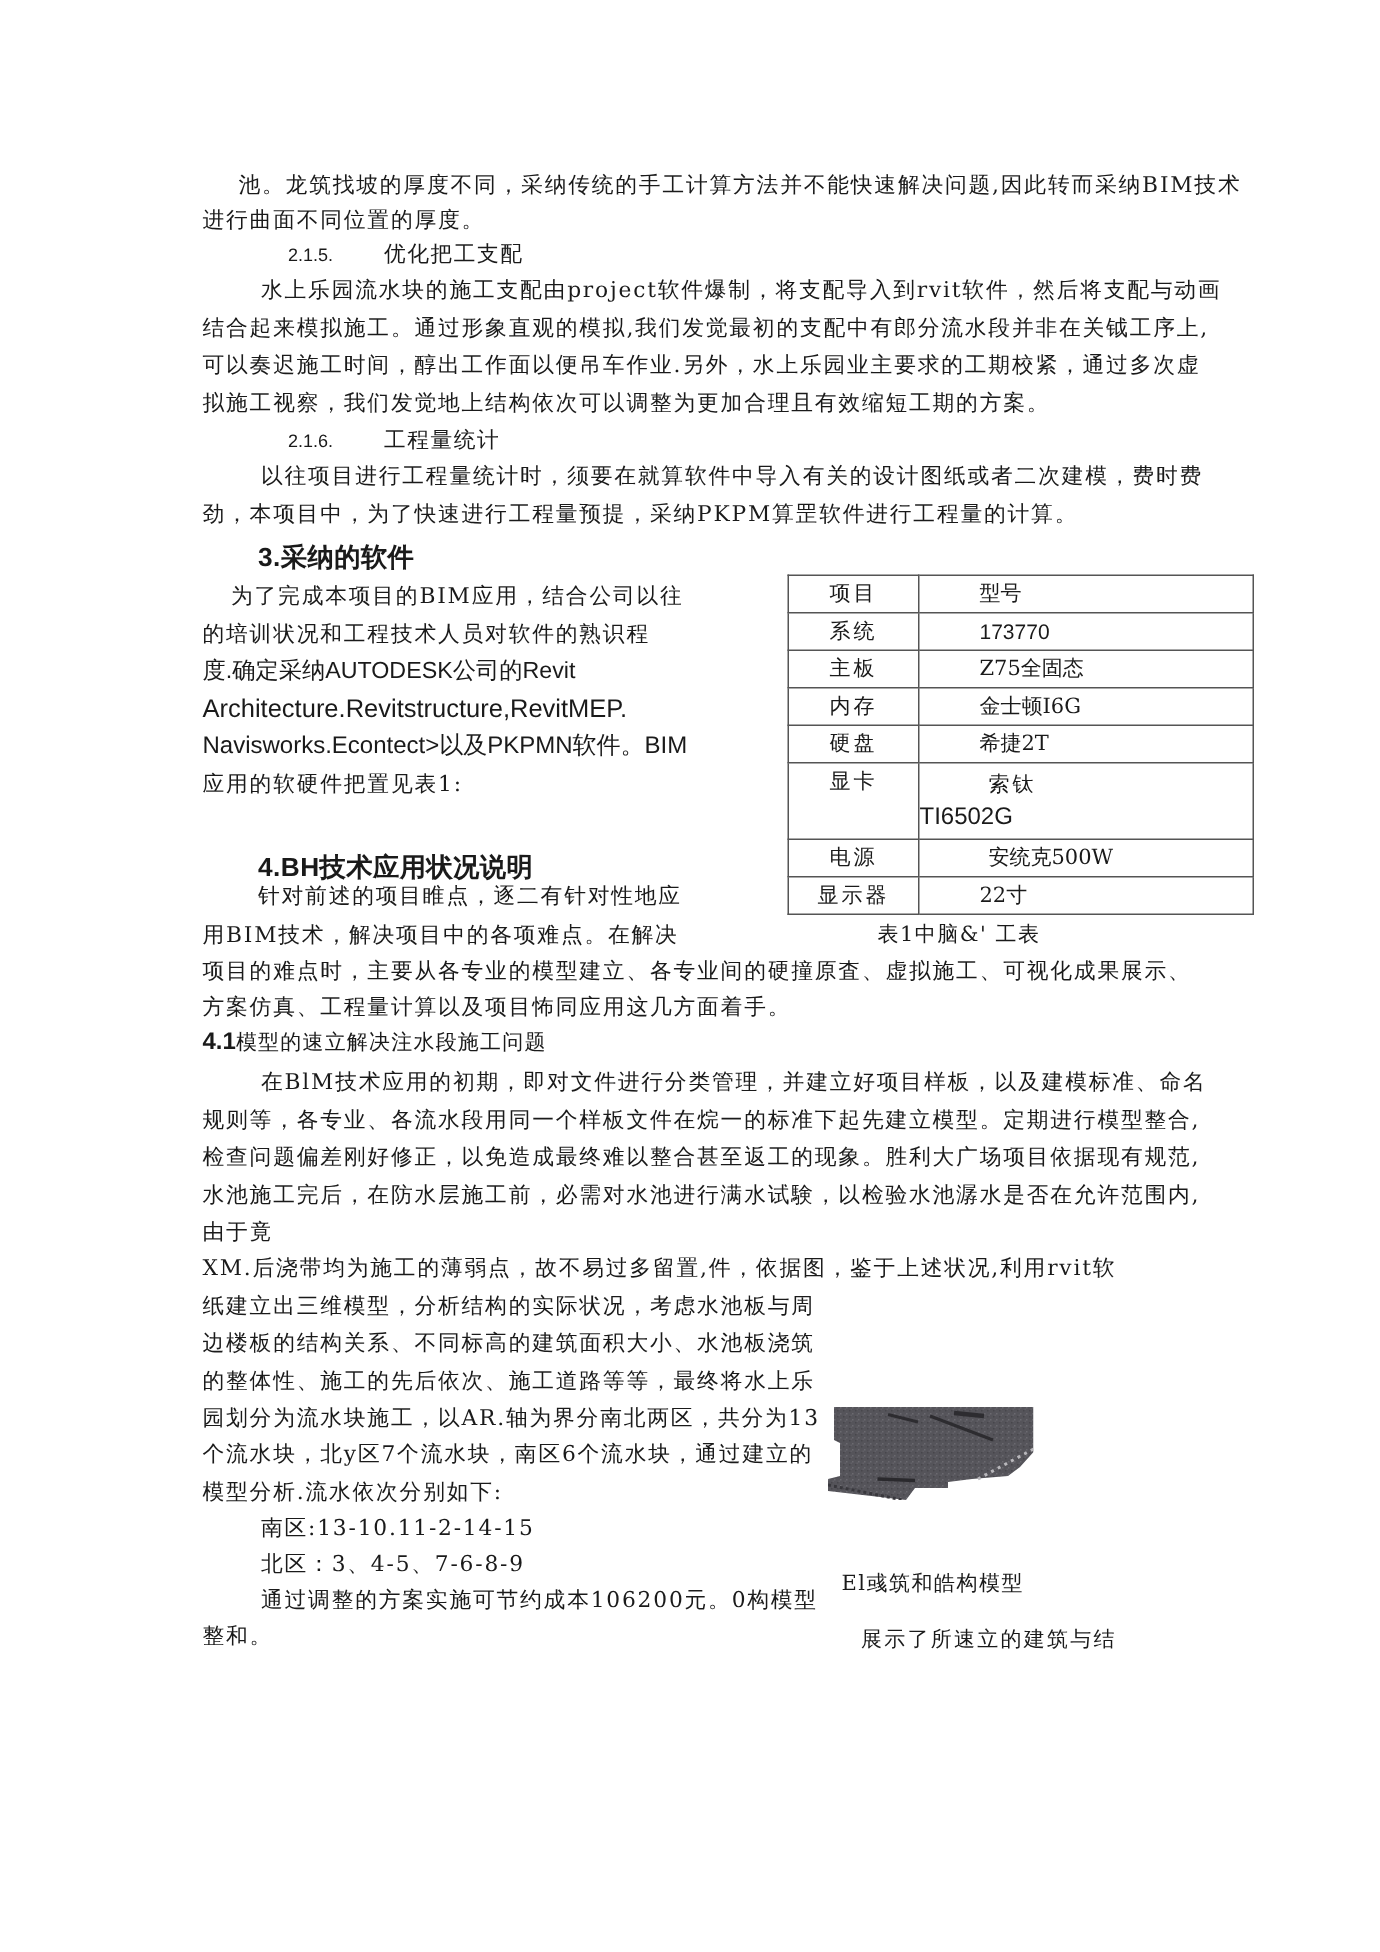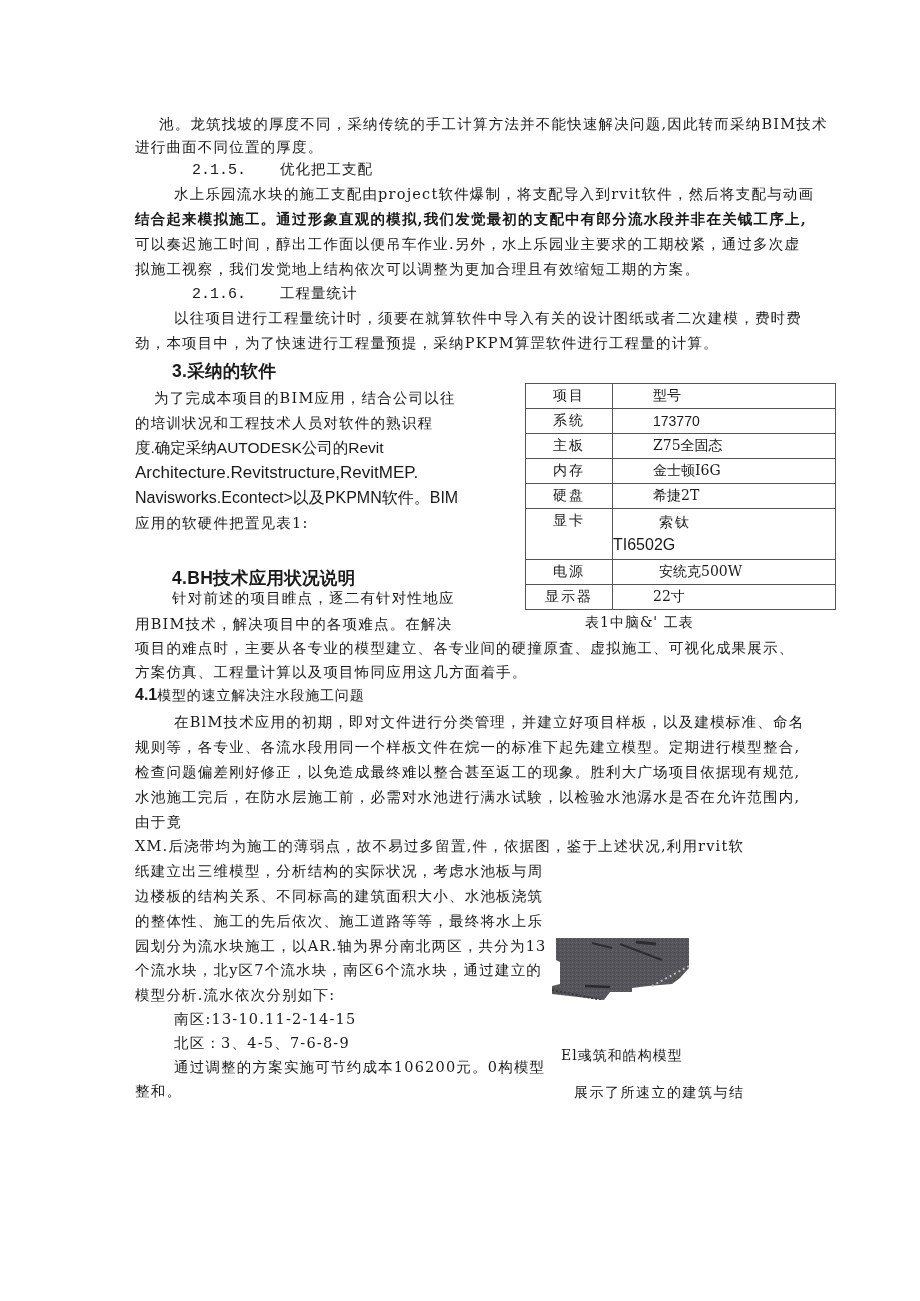--- a/index.html
+++ b/index.html
@@ -1,21 +1,21 @@
 <!DOCTYPE html>
 <html><head>
 <meta charset="utf-8">
 <style>
   html, body { margin: 0; padding: 0; background: #ffffff; }
   body { width: 920px; height: 1301px; position: relative; overflow: hidden;
          font-family: "DejaVu Serif", "Liberation Serif", serif; color: #1a1a1a; }
   .abs { position: absolute; white-space: nowrap; }
   .p { font-size: 14.5px; letter-spacing: 1.2px; line-height: 20px; }
   .h-sub { font-size: 14.5px; }
-  .h-sub .num { font-family: Liberation Mono, monospace; font-size: 15px; }
+  .h-sub .num { font-family: Liberation Sans, sans-serif; font-size: 12px; }
   .h-sub .t { margin-left: 34px; letter-spacing: 1px; }
   .h-sec { font-family: "Liberation Sans", sans-serif; font-size: 17.5px; font-weight: bold; letter-spacing: 0.3px; }
   .h-41 { font-size: 14px; letter-spacing: 0.8px; }
   .h-41 .num { font-family: "Liberation Sans", sans-serif; font-weight: bold; font-size: 16px; letter-spacing: 0; }
   .lat { font-family: "Liberation Sans", sans-serif; font-size: 16px; letter-spacing: 0; }
 
   table.spec { position: absolute; left: 525px; top: 383px; border-collapse: collapse; }
   table.spec td { border: 1px solid #555; font-size: 14px; padding: 0; height: 24px; vertical-align: middle; }
   table.spec td.k { width: 86px; text-align: center; letter-spacing: 2px; }
   table.spec td.v { width: 176px; padding-left: 0; }
@@ -25,21 +25,21 @@
 </head>
 <body>
 
 <div class="abs p" style="left:124px; top:114px;margin-left:35px;">池。龙筑找坡的厚度不同，采纳传统的手工计算方法并不能快速解决问题,因此转而采纳BIM技术</div>
 <div class="abs p" style="left:135px; top:137px;">进行曲面不同位置的厚度。</div>
 
 <div class="abs h-sub" style="left:192px; top:160px;">
   <span class="num">2.1.5.</span><span class="t">优化把工支配</span>
 </div>
 <div class="abs p" style="left:174px; top:184px;">水上乐园流水块的施工支配由project软件爆制，将支配导入到rvit软件，然后将支配与动画</div>
-<div class="abs p" style="left:135px; top:209px;font-weight:bold;">结合起来模拟施工。通过形象直观的模拟,我们发觉最初的支配中有郎分流水段并非在关钺工序上,</div>
+<div class="abs p" style="left:135px; top:209px;">结合起来模拟施工。通过形象直观的模拟,我们发觉最初的支配中有郎分流水段并非在关钺工序上,</div>
 <div class="abs p" style="left:135px; top:234px;">可以奏迟施工时间，醇出工作面以便吊车作业.另外，水上乐园业主要求的工期校紧，通过多次虚</div>
 <div class="abs p" style="left:135px; top:259px;text-align:center;">拟施工视察，我们发觉地上结构依次可以调整为更加合理且有效缩短工期的方案。</div>
 
 <div class="abs h-sub" style="left:192px; top:284px;">
   <span class="num">2.1.6.</span><span class="t">工程量统计</span>
 </div>
 <div class="abs p" style="left:174px; top:308px;">以往项目进行工程量统计时，须要在就算软件中导入有关的设计图纸或者二次建模，费时费</div>
 <div class="abs p" style="left:135px; top:333px;">劲，本项目中，为了快速进行工程量预提，采纳PKPM算罡软件进行工程量的计算。</div>
 
 <div class="abs h-sec" style="left:172px; top:359px;">3.采纳的软件</div>

